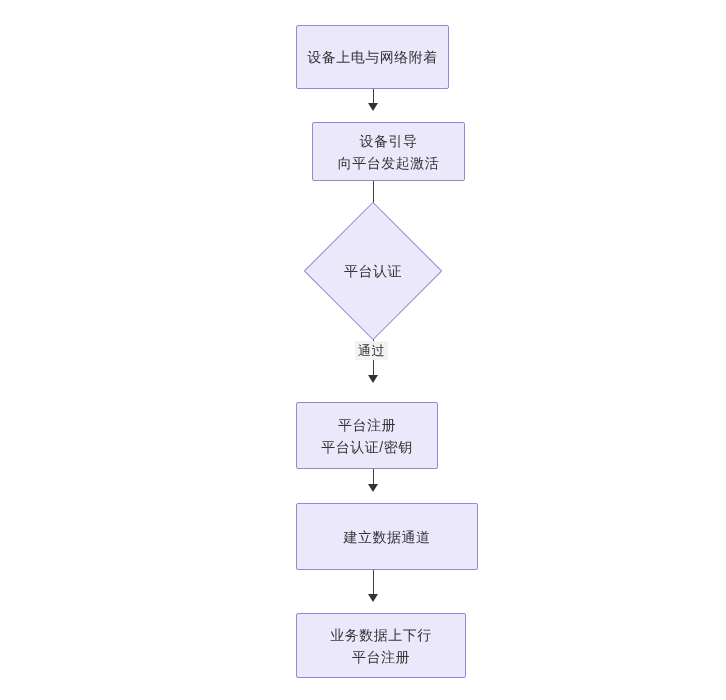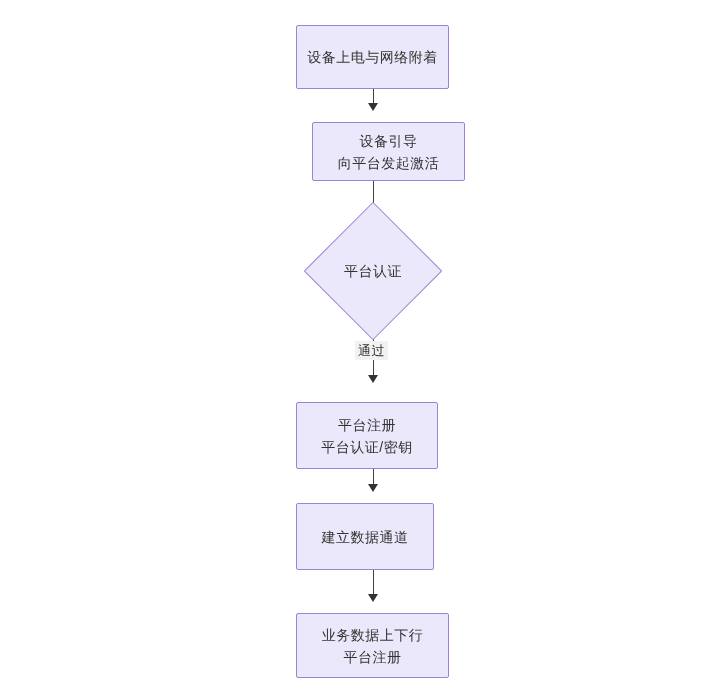--- a/index.html
+++ b/index.html
@@ -148,27 +148,27 @@
   <div class="node process" style="left:296px; top:391px; width:142px; height:67px;">
     <span class="node-line">平台注册</span>
     <span class="node-line">平台认证/密钥</span>
   </div>
 
   <div class="connector" style="left:372.5px; top:450px; width:1.3px; height:42px;">
     <div class="stem" style="height:35px;"></div>
     <div class="arrow-head" style="top:34px;"></div>
   </div>
 
-  <div class="node process" style="left:296px; top:492px; width:138px; height:67px;">
+  <div class="node process" style="left:296px; top:492px; width:182px; height:67px;">
     <span class="node-line">建立数据通道</span>
   </div>
 
   <div class="connector" style="left:372.5px; top:559px; width:1.3px; height:43px;">
     <div class="stem" style="height:36px;"></div>
     <div class="arrow-head" style="top:35px;"></div>
   </div>
 
-  <div class="node process" style="left:296px; top:602px; width:153px; height:65px;">
+  <div class="node process" style="left:296px; top:602px; width:170px; height:65px;">
     <span class="node-line">业务数据上下行</span>
     <span class="node-line">平台注册</span>
   </div>
 
 </div>
 
 </body></html>

